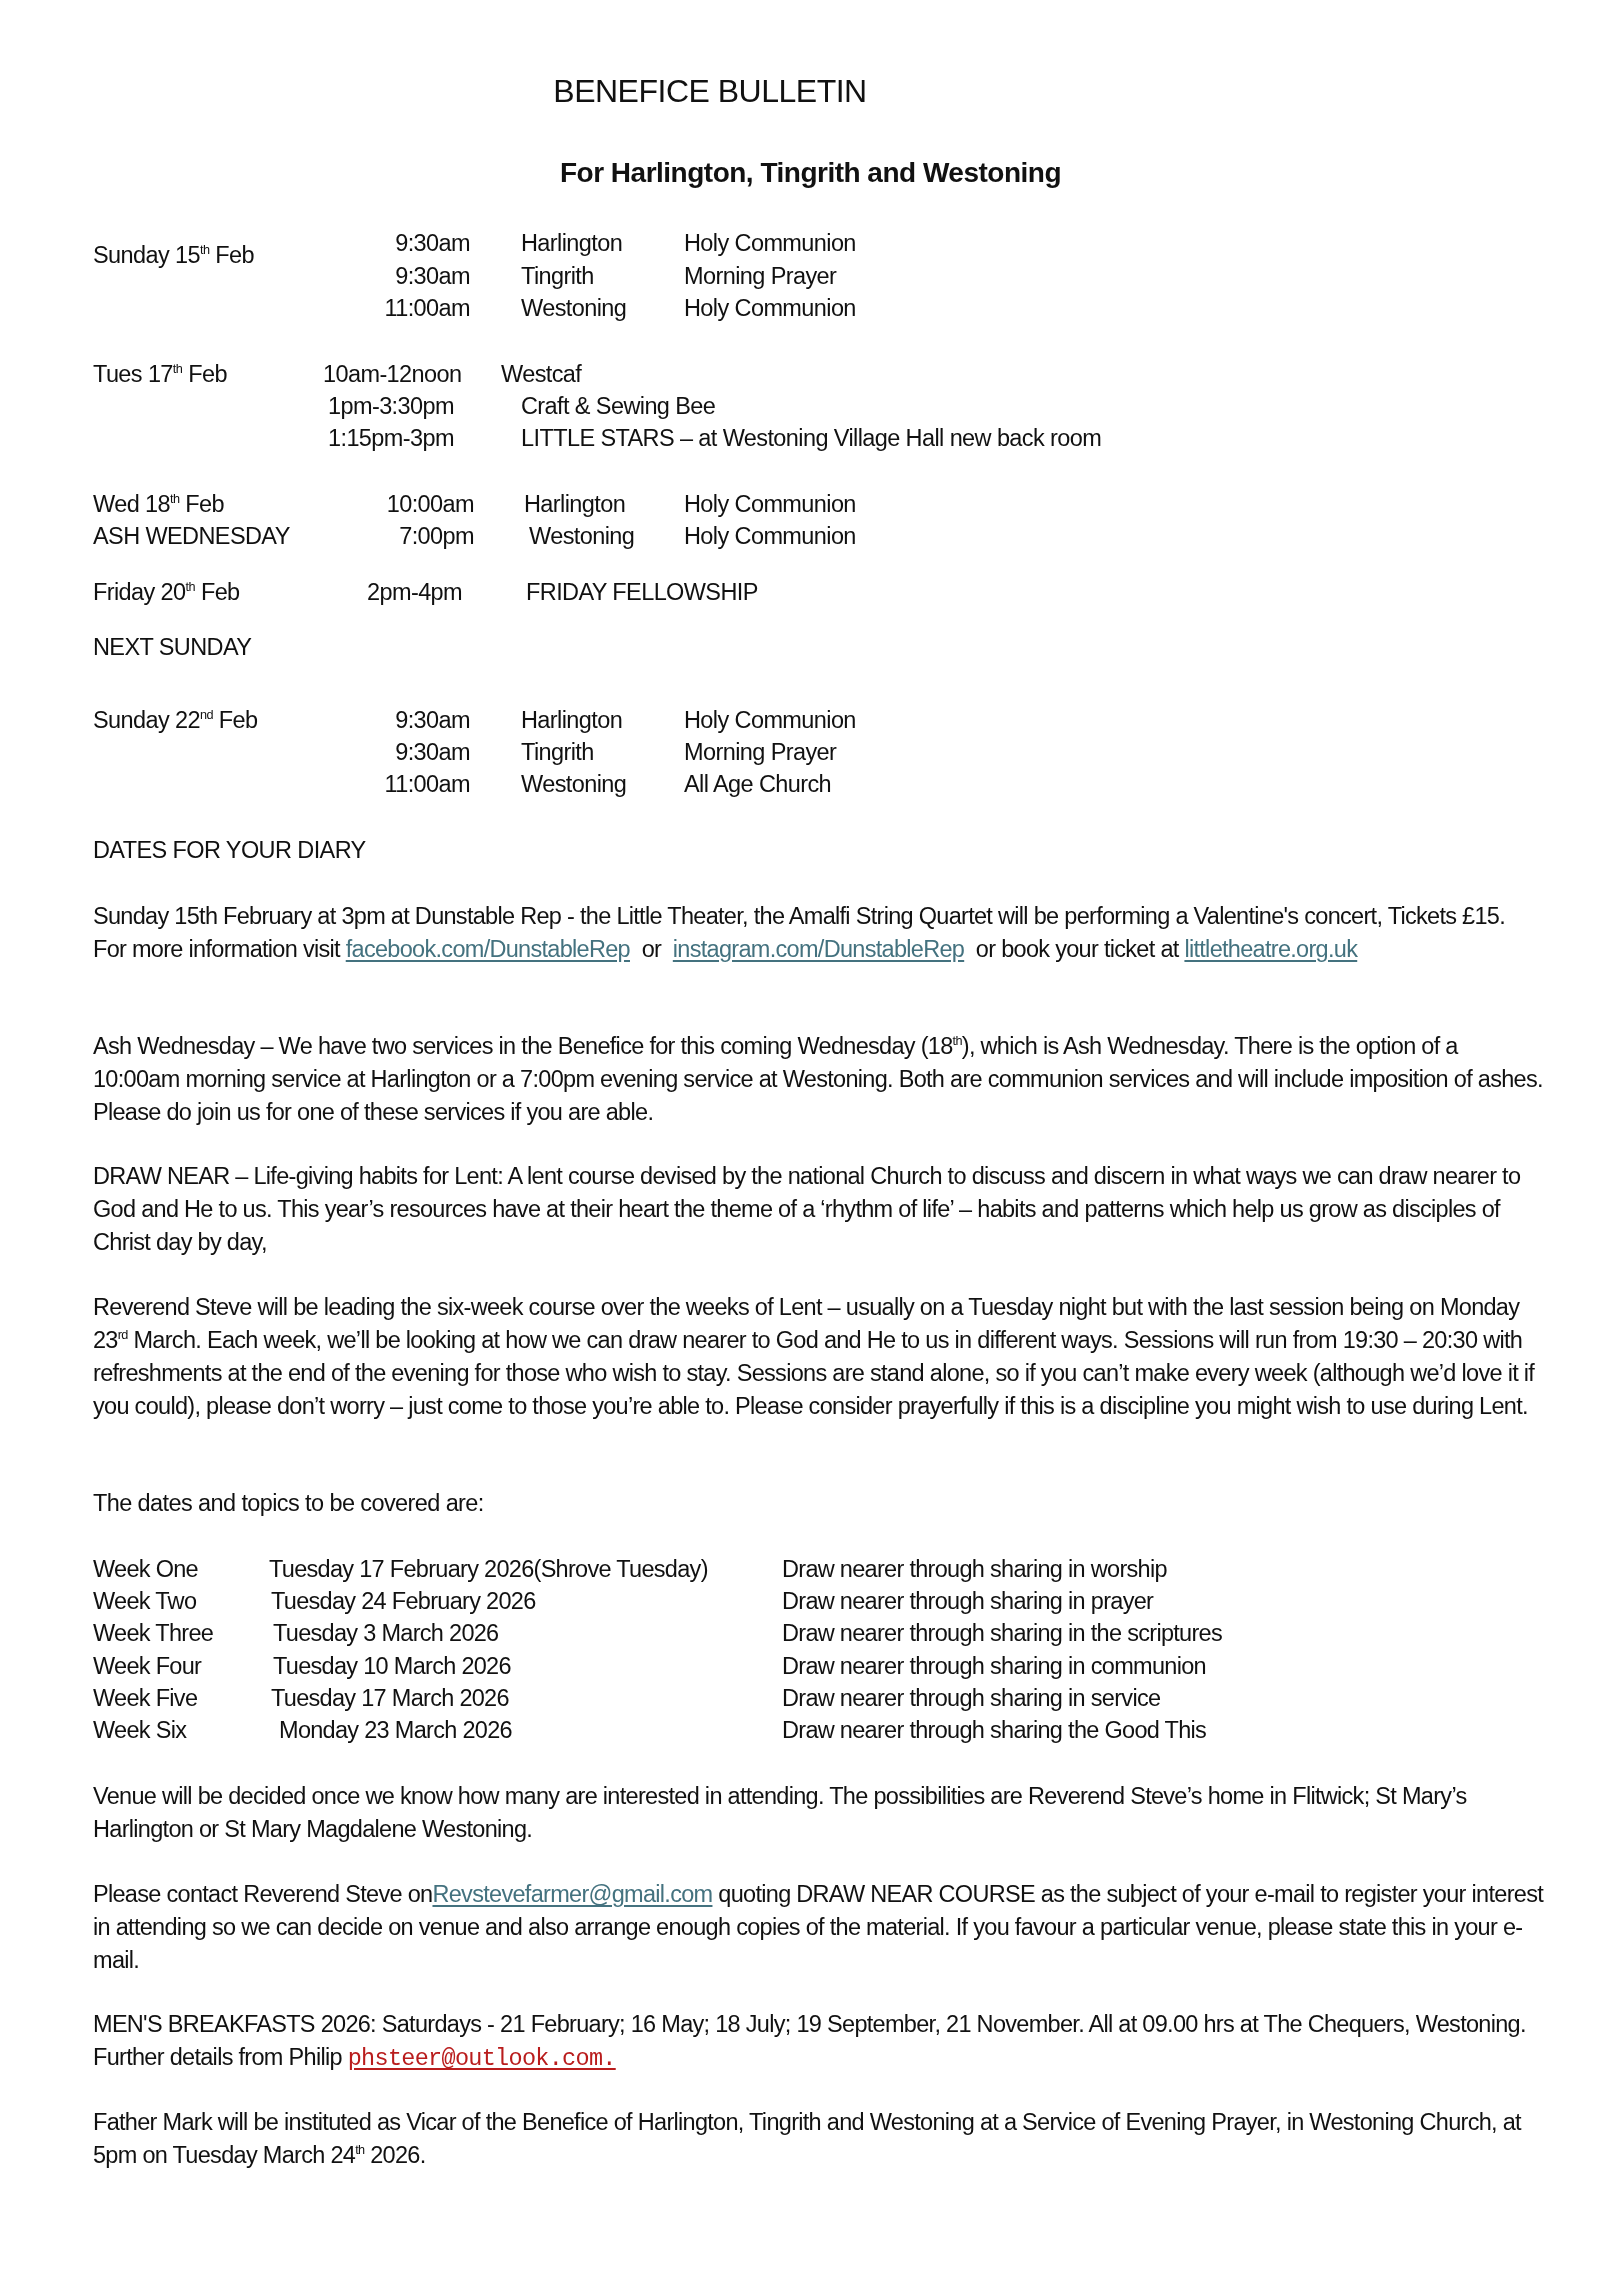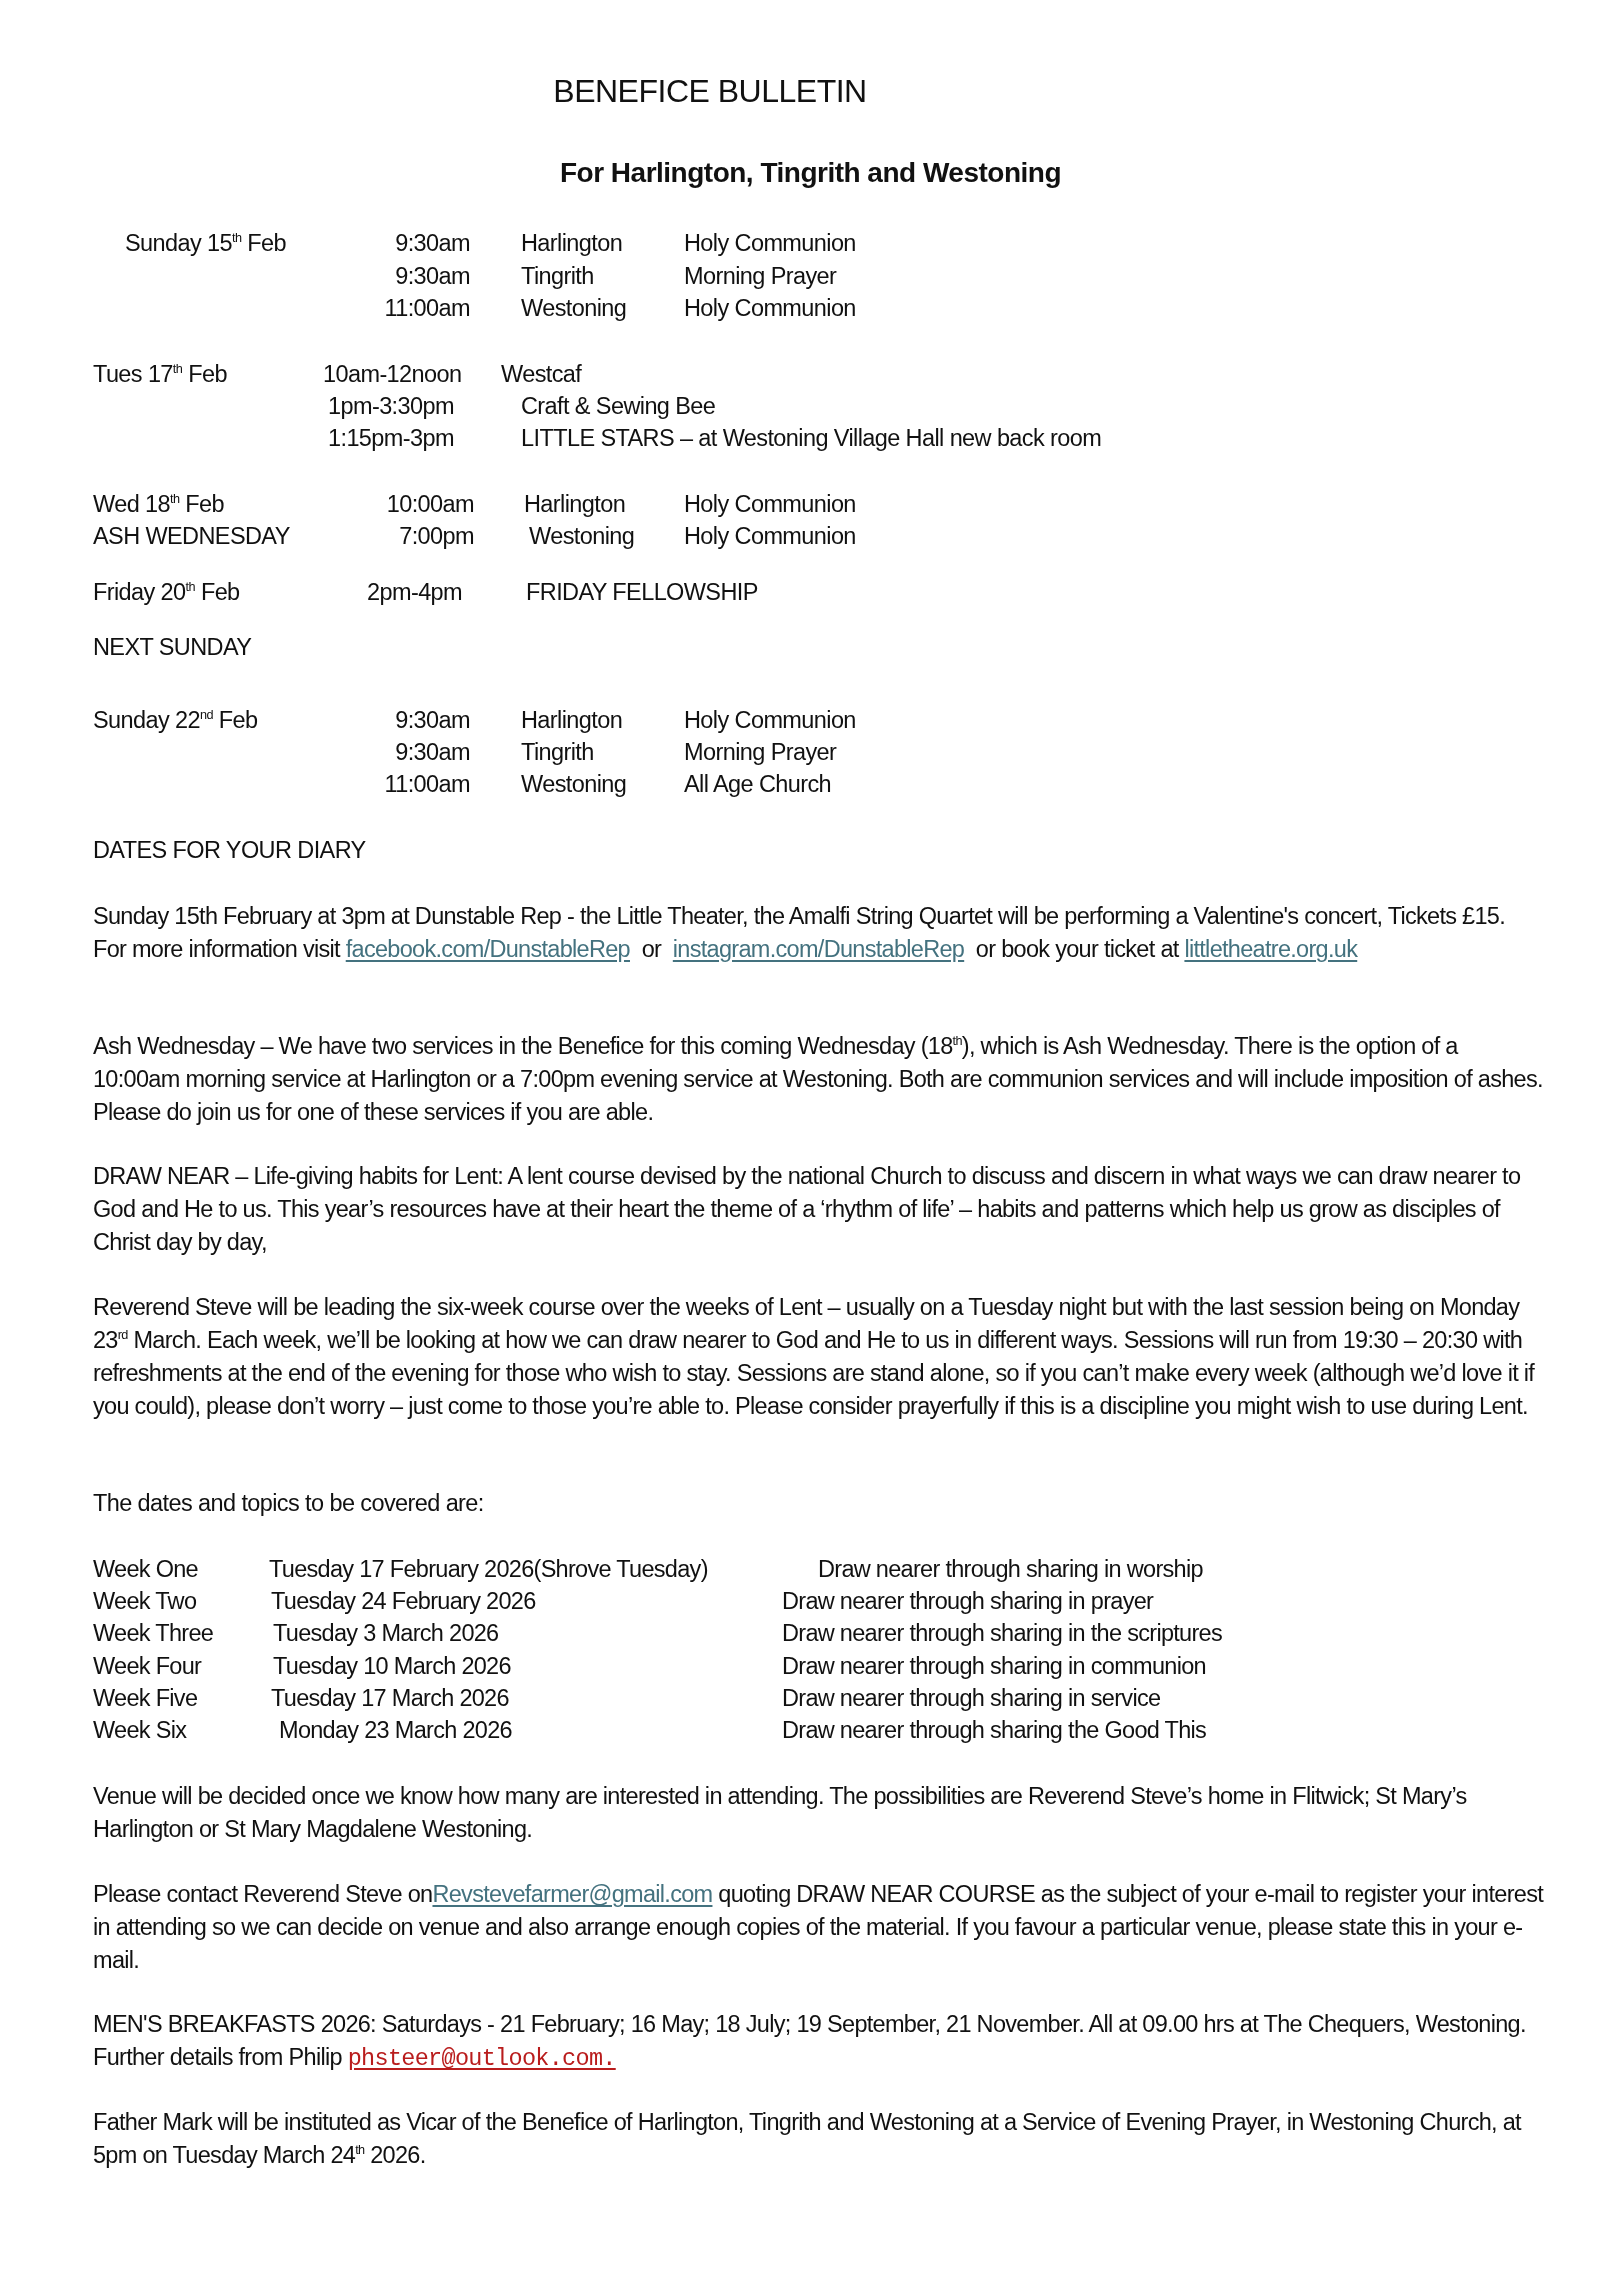--- a/index.html
+++ b/index.html
@@ -29,21 +29,21 @@
 </style>
 </head>
 <body style="color: rgb(17, 17, 17);">
 
 <div class="title">BENEFICE BULLETIN</div>
 <div class="subtitle">For Harlington, Tingrith and Westoning</div>
 
 <div class="page">
 
   <div>
-    <div class="abs" style="left:0; top:227px;margin-left:32px;">
+    <div class="abs" style="left:0; top:239px;">
       <span>Sunday 15</span><sup>th</sup><span> Feb</span>
     </div>
     <div class="sched-row" style="top:227px;">
       <span style="left:279px; width:98px; text-align:right;">9:30am</span>
       <span style="left:428px;">Harlington</span>
       <span style="left:591px;">Holy Communion</span>
     </div>
     <div class="sched-row" style="top:260px;">
       <span style="left:279px; width:98px; text-align:right;">9:30am</span>
       <span style="left:428px;">Tingrith</span>
@@ -139,21 +139,21 @@
   <div class="para" style="top:1291px;">
     <p><span>Reverend Steve will be leading the six-week course over the weeks of Lent – usually on a Tuesday night but with the last session being on Monday 23</span><sup>rd</sup><span> March. Each week, we’ll be looking at how we can draw nearer to God and He to us in different ways. Sessions will run from 19:30 – 20:30 with refreshments at the end of the evening for those who wish to stay. Sessions are stand alone, so if you can’t make every week (although we’d love it if you could), please don’t worry – just come to those you’re able to. Please consider prayerfully if this is a discipline you might wish to use during Lent.</span></p>
   </div>
 
   <div class="abs" style="left:0; top:1487px;">The dates and topics to be covered are:</div>
 
   <div>
     <div class="week-row" style="top:1553px;">
       <span style="left:0;">Week One</span>
       <span style="left:176px;">Tuesday 17 February 2026(Shrove Tuesday)</span>
-      <span style="left:725px;">Draw nearer through sharing in worship</span>
+      <span style="left:689px;">Draw nearer through sharing in worship</span>
     </div>
     <div class="week-row" style="top:1585px;">
       <span style="left:0;">Week Two</span>
       <span style="left:178px;">Tuesday 24 February 2026</span>
       <span style="left:689px;">Draw nearer through sharing in prayer</span>
     </div>
     <div class="week-row" style="top:1617px;">
       <span style="left:0;">Week Three</span>
       <span style="left:180px;">Tuesday 3 March 2026</span>
       <span style="left:689px;">Draw nearer through sharing in the scriptures</span>

